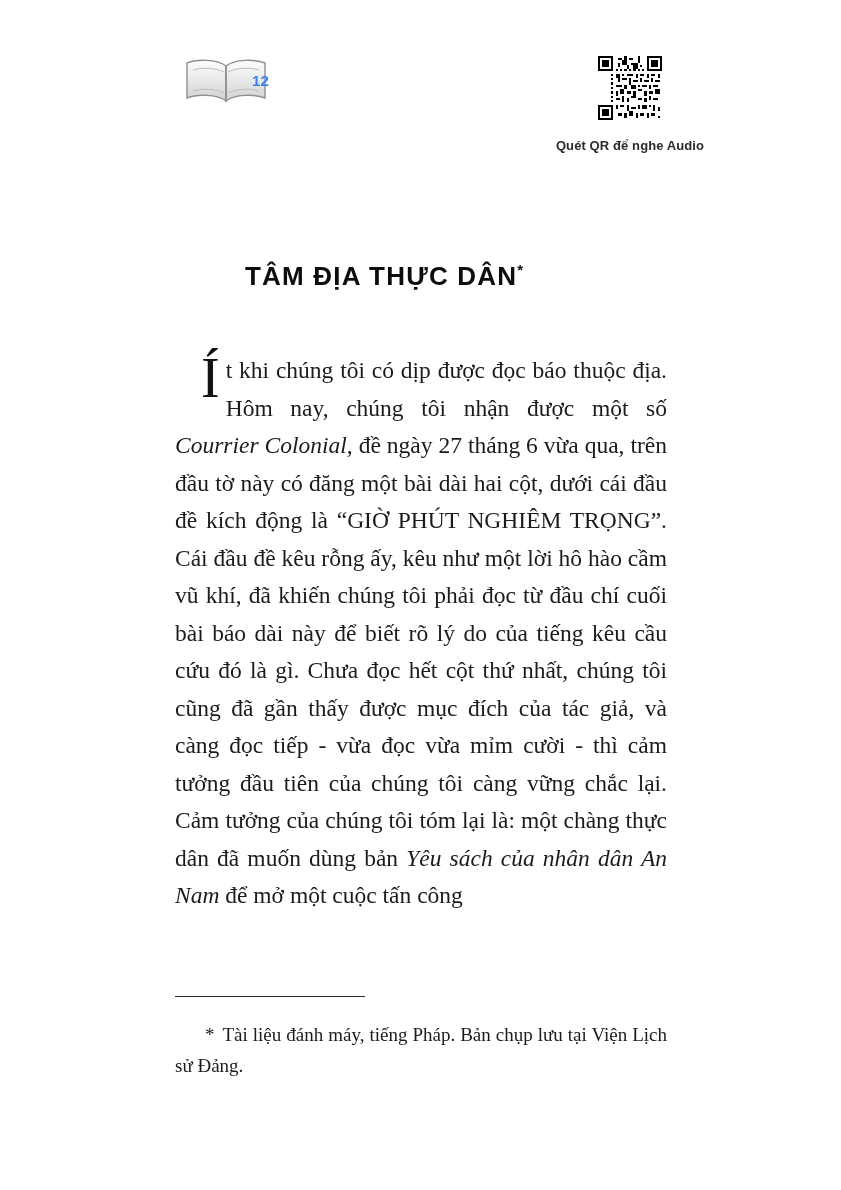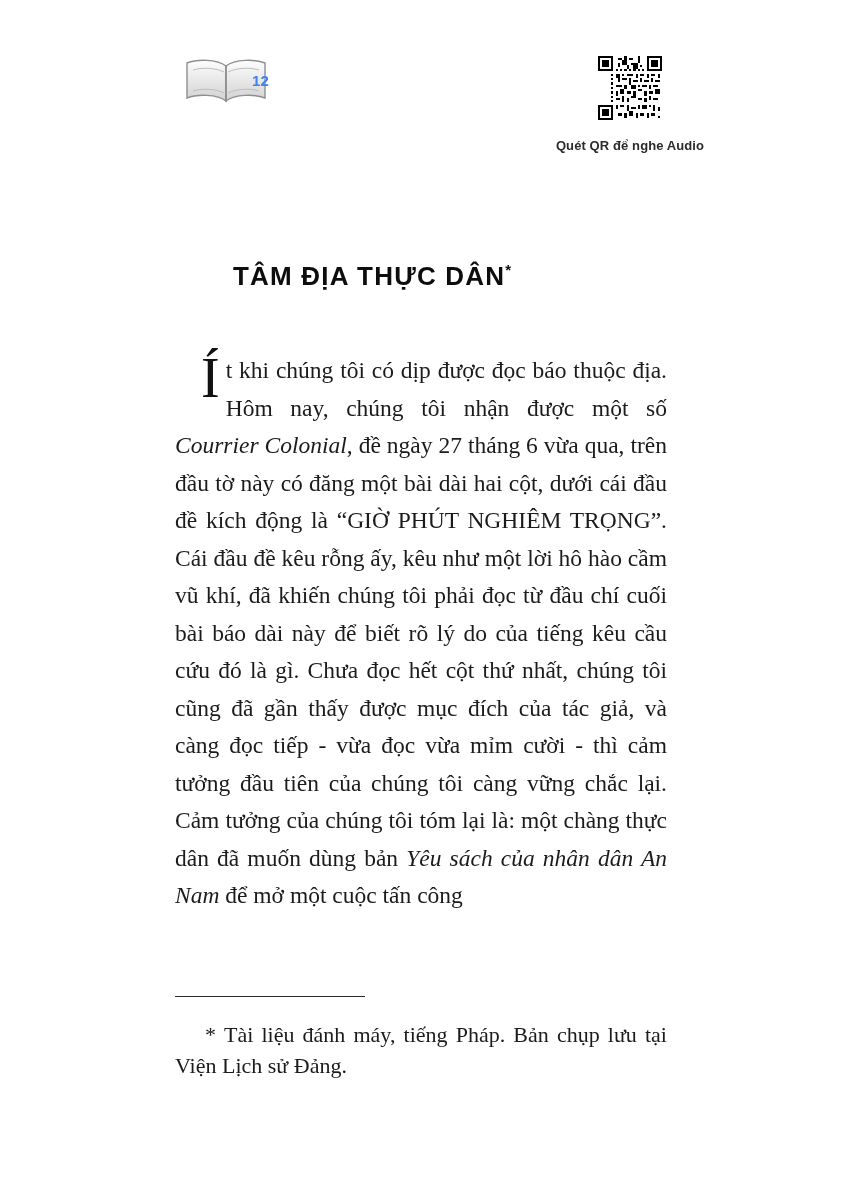--- a/index.html
+++ b/index.html
@@ -81,20 +81,21 @@
     position: absolute;
     top: 244px;
     left: 0;
     width: 744px;
     text-align: center;
     font-family: "Liberation Sans", sans-serif;
     font-weight: bold;
     font-size: 26px;
     letter-spacing: 1.2px;
     color: #0d0d0d;
+    padding-left: 12px;
   }
   .article-title .footnote-mark {
     font-size: 15px;
     vertical-align: super;
     letter-spacing: 0;
   }
 
   
   .body-column {
     position: absolute;
@@ -133,21 +134,21 @@
     width: 492px;
   }
   .footnote-rule {
     width: 190px;
     height: 0;
     border-top: 1.3px solid #2a2a2a;
     margin: 0 0 22px 0;
   }
   .footnote-text {
     margin: 0;
-    font-size: 22px;
+    font-size: 19px;
     line-height: 31px;
     text-align: justify;
     color: #1b1b1b;
   }
   .footnote-text .fn-star {
     margin-right: 8px;
   }
   .fn-indent {
     display: inline-block;
     width: 30px;

